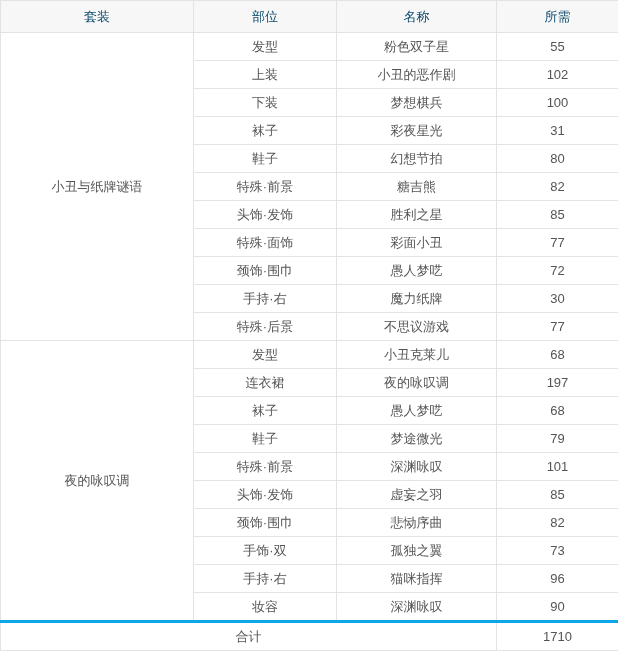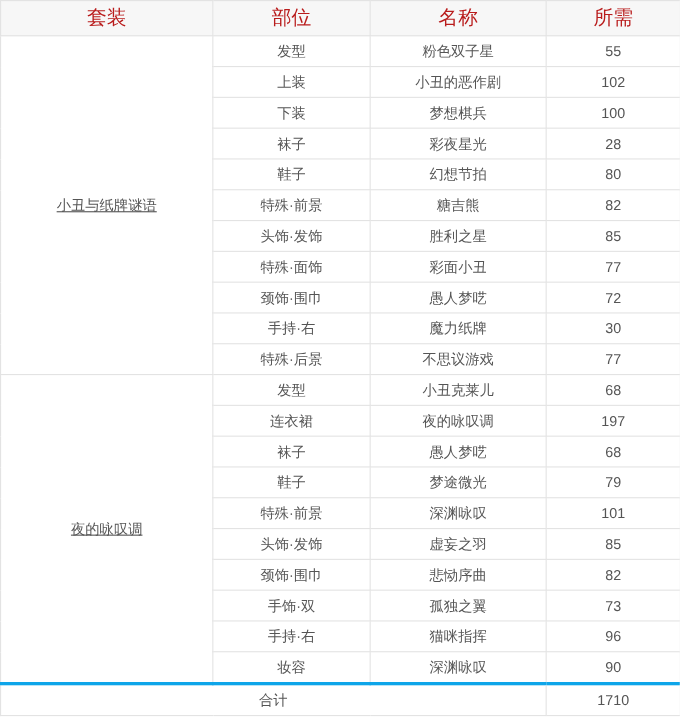--- a/index.html
+++ b/index.html
@@ -26,35 +26,34 @@
     vertical-align: middle;
     font-weight: normal;
     color: #555555;
     font-size: 13px;
     padding: 0;
     height: 27px;
     line-height: 27px;
   }
   table.costume-table thead th {
     background: #f7f7f7;
-    color: #b91c1c;
+    color: #0c4a6e;
     height: 31px;
     line-height: 31px;
-    font-size: 18px;
+    font-size: 13px;
   }
   
   col.c-set   { width: 193px; }
   col.c-part  { width: 143px; }
   col.c-name  { width: 160px; }
   col.c-req   { width: 122px; }
 
   td.set-cell {
     color: #555555;
     font-size: 13px;
-    text-decoration: underline;
   }
   td.total-label {
     text-align: center;
     height: 50px;
     line-height: 50px;
   }
   td.total-value {
     height: 50px;
     line-height: 50px;
     margin-top: 24px;
@@ -95,21 +94,21 @@
       <td>102</td>
     </tr>
     <tr>
       <td>下装</td>
       <td>梦想棋兵</td>
       <td>100</td>
     </tr>
     <tr>
       <td>袜子</td>
       <td>彩夜星光</td>
-      <td>28</td>
+      <td>31</td>
     </tr>
     <tr>
       <td>鞋子</td>
       <td>幻想节拍</td>
       <td>80</td>
     </tr>
     <tr>
       <td>特殊·前景</td>
       <td>糖吉熊</td>
       <td>82</td>

